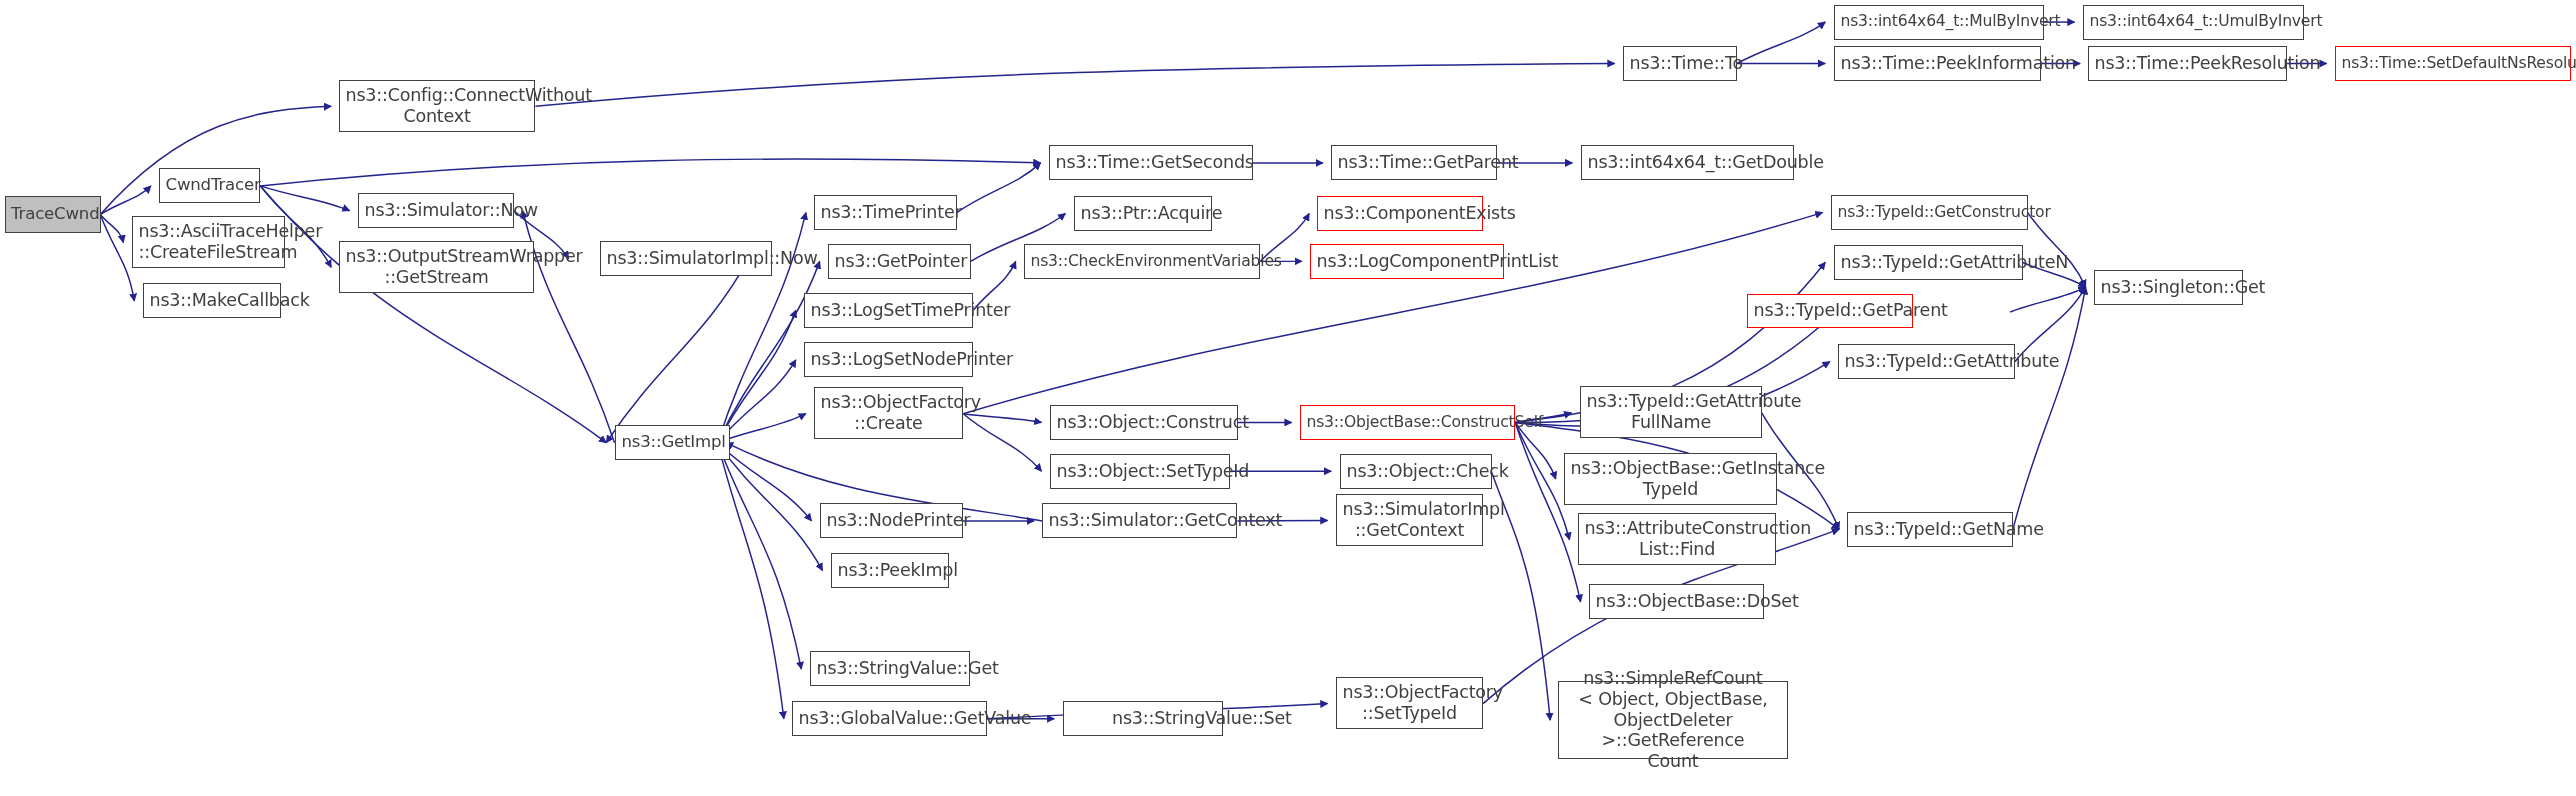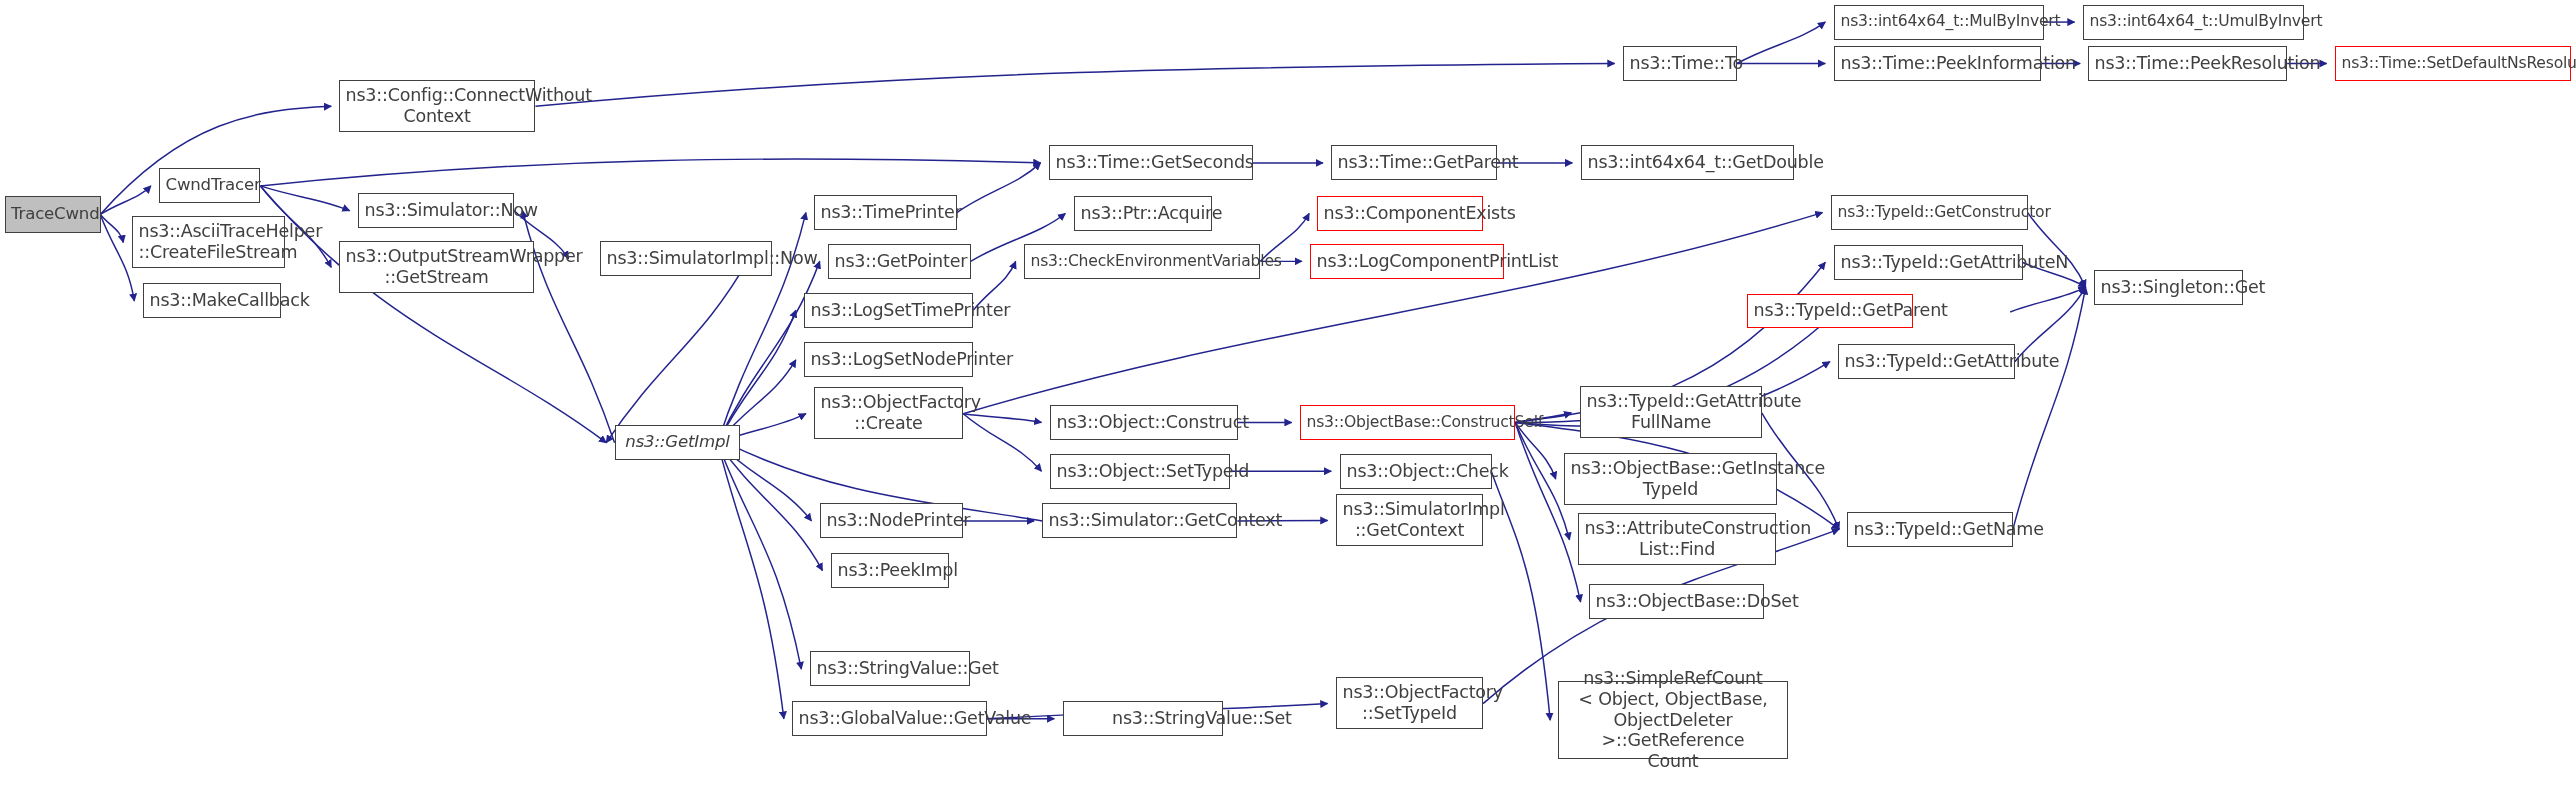--- a/index.html
+++ b/index.html
@@ -133,21 +133,21 @@
       <div class="node" style="left: 159px; top: 168px; width: 101px; height: 35px;"><span style="font-size: 16.6px;">CwndTracer</span></div>
       <div class="node multiline" style="left: 132px; top: 216px; width: 153px; height: 52px;"><span>ns3::AsciiTraceHelper
 ::CreateFileStream</span></div>
       <div class="node" style="left: 143px; top: 283px; width: 138px; height: 35px;"><span>ns3::MakeCallback</span></div>
       <div class="node multiline" style="left: 339px; top: 80px; width: 196px; height: 52px;"><span>ns3::Config::ConnectWithout
 Context</span></div>
       <div class="node" style="left: 358px; top: 193px; width: 156px; height: 35px;"><span>ns3::Simulator::Now</span></div>
       <div class="node multiline" style="left: 339px; top: 241px; width: 195px; height: 52px;"><span>ns3::OutputStreamWrapper
 ::GetStream</span></div>
       <div class="node" style="left: 577px; top: 241px; width: 172px; height: 35px; margin-left: 23px;"><span>ns3::SimulatorImpl::Now</span></div>
-      <div class="node" style="left: 615px; top: 425px; width: 125px; height: 35px; font-style: italic;"><span style="font-size: 16.6px;">ns3::GetImpl</span></div>
+      <div class="node" style="left: 615px; top: 425px; width: 115px; height: 35px;"><span style="font-size: 16.6px;">ns3::GetImpl</span></div>
       <div class="node" style="left: 814px; top: 195px; width: 143px; height: 35px;"><span>ns3::TimePrinter</span></div>
       <div class="node" style="left: 828px; top: 244px; width: 143px; height: 35px;"><span>ns3::GetPointer</span></div>
       <div class="node" style="left: 804px; top: 293px; width: 169px; height: 35px;"><span>ns3::LogSetTimePrinter</span></div>
       <div class="node" style="left: 804px; top: 342px; width: 169px; height: 35px;"><span>ns3::LogSetNodePrinter</span></div>
       <div class="node multiline" style="left: 814px; top: 387px; width: 149px; height: 52px;"><span>ns3::ObjectFactory
 ::Create</span></div>
       <div class="node" style="left: 820px; top: 503px; width: 143px; height: 35px;"><span>ns3::NodePrinter</span></div>
       <div class="node" style="left: 831px; top: 553px; width: 118px; height: 35px;"><span>ns3::PeekImpl</span></div>
       <div class="node" style="left: 810px; top: 651px; width: 160px; height: 35px;"><span>ns3::StringValue::Get</span></div>
       <div class="node" style="left: 792px; top: 701px; width: 195px; height: 35px;"><span>ns3::GlobalValue::GetValue</span></div>

